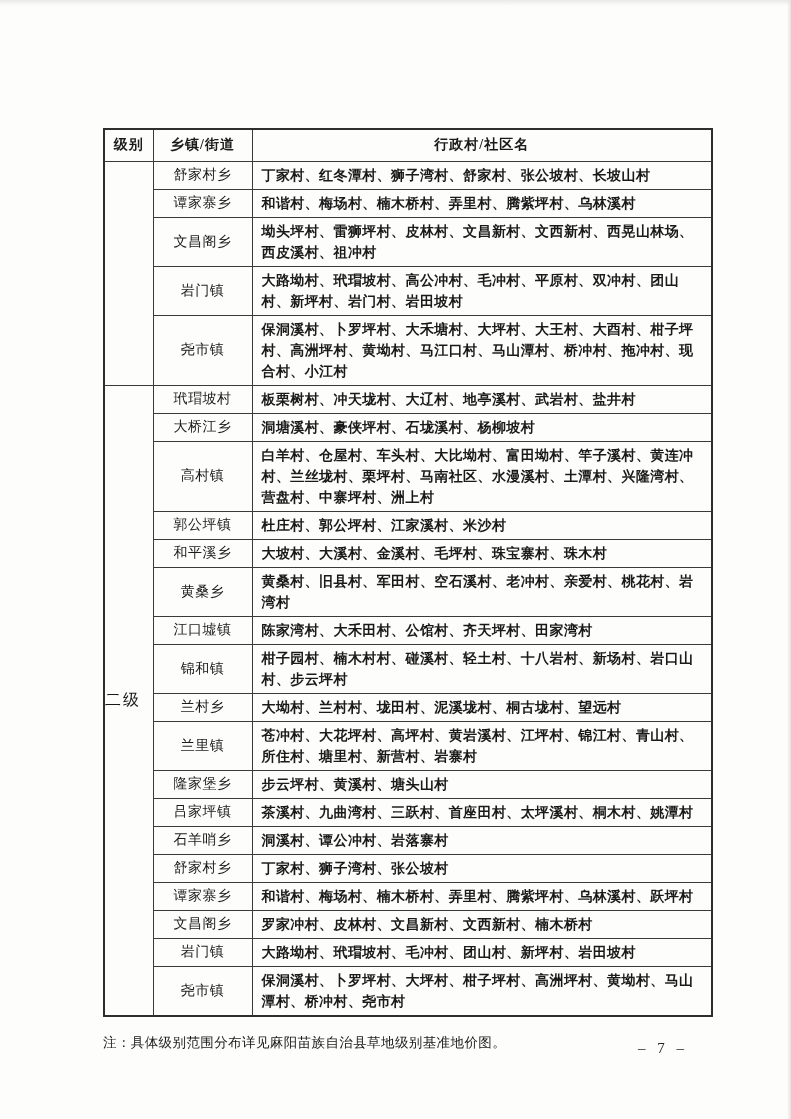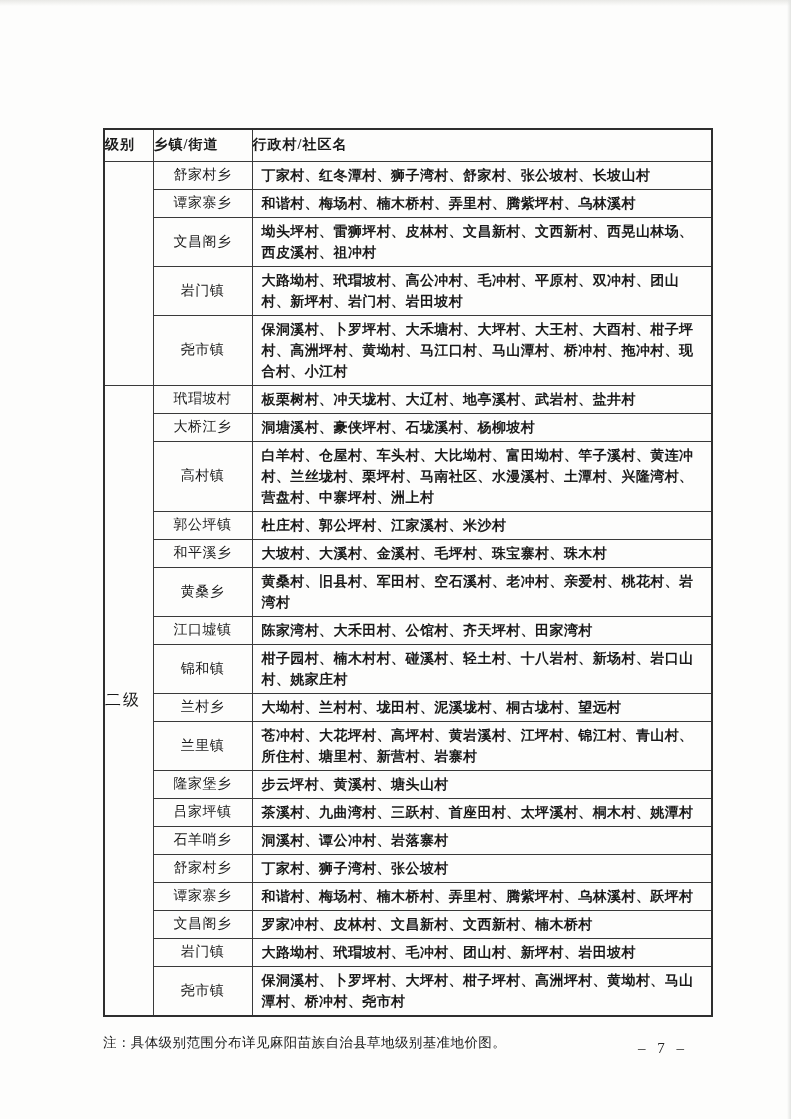--- a/index.html
+++ b/index.html
@@ -23,21 +23,21 @@
     border:2px solid #2e2e2e;
   }
   .grade-table th, .grade-table td {
     border:1.5px solid #3a3a3a;
     font-size:14px;
     vertical-align:middle;
   }
   .grade-table th {
     height:32px;
     font-weight:bold;
-    text-align:left;
+    text-align:center;
     letter-spacing:1px;
   }
   col.c-level { width:49px; }
   col.c-town  { width:99px; }
   col.c-villages { width:460px; }
   td.level-cell {
     text-align:left;
     letter-spacing:2px;
     font-size:16px;
   }
@@ -138,21 +138,21 @@
       <tr>
         <td class="town-cell">黄桑乡</td>
         <td class="villages-cell">黄桑村、旧县村、军田村、空石溪村、老冲村、亲爱村、桃花村、岩湾村</td>
       </tr>
       <tr>
         <td class="town-cell">江口墟镇</td>
         <td class="villages-cell">陈家湾村、大禾田村、公馆村、齐天坪村、田家湾村</td>
       </tr>
       <tr>
         <td class="town-cell">锦和镇</td>
-        <td class="villages-cell">柑子园村、楠木村村、碰溪村、轻土村、十八岩村、新场村、岩口山村、姚家庄村</td>
+        <td class="villages-cell">柑子园村、楠木村村、碰溪村、轻土村、十八岩村、新场村、岩口山村、步云坪村</td>
       </tr>
       <tr>
         <td class="town-cell">兰村乡</td>
         <td class="villages-cell">大坳村、兰村村、垅田村、泥溪垅村、桐古垅村、望远村</td>
       </tr>
       <tr>
         <td class="town-cell">兰里镇</td>
         <td class="villages-cell">苍冲村、大花坪村、高坪村、黄岩溪村、江坪村、锦江村、青山村、所住村、塘里村、新营村、岩寨村</td>
       </tr>
       <tr>

